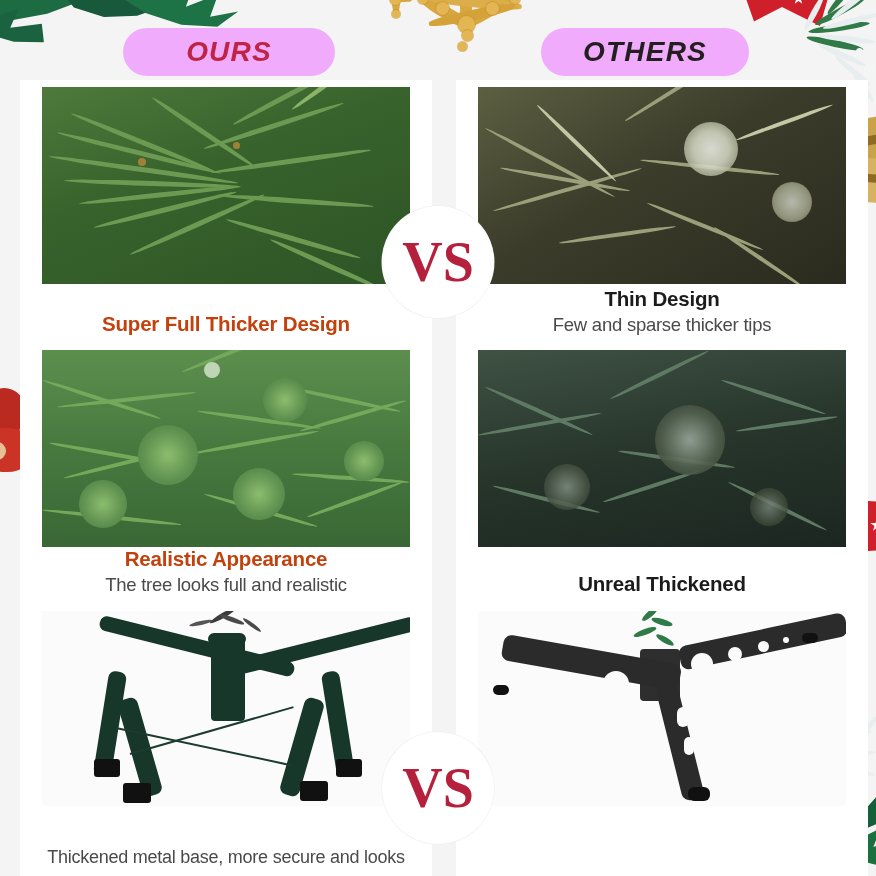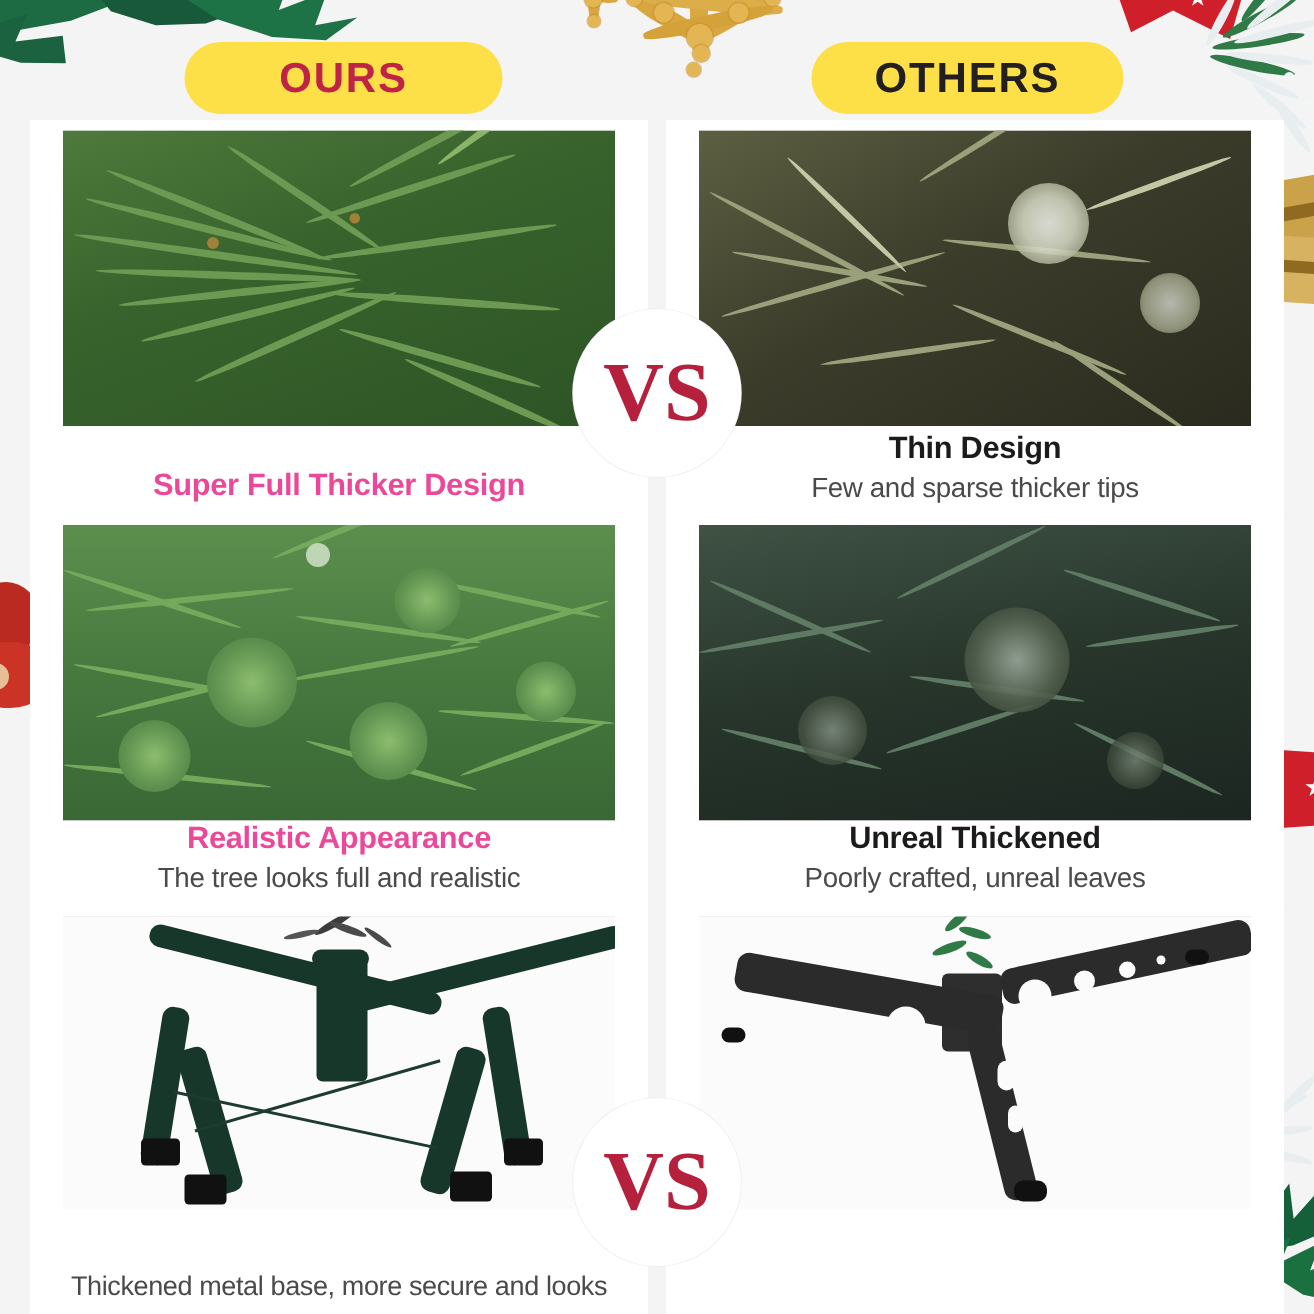--- a/index.html
+++ b/index.html
@@ -99,28 +99,29 @@
   
   .header-row {
     position: absolute;
     top: 0; left: 0; right: 0;
     height: 80px;
   }
   .pill {
     position: absolute;
     top: 28px;
     height: 48px;
-    background: #fde047;
+    background: #f0abfc;
     border-radius: 26px;
     display: flex;
     align-items: center;
     justify-content: center;
     font-size: 28px;
     font-weight: bold;
     letter-spacing: 1.2px;
+    font-style: italic;
   }
   .pill-ours {
     left: 123px;
     width: 212px;
     color: #bf2346;
   }
   .pill-others {
     left: 541px;
     width: 208px;
     color: #231f20;
@@ -136,21 +137,21 @@
   .row2 { top: 343px; height: 260px; }
   .row3 { top: 603px; height: 273px; }
 
   .card {
     position: absolute;
     top: 0;
     height: 100%;
     background: #ffffff;
   }
   .card-left  { left: 20px;  width: 412px; }
-  .card-right { left: 444px; width: 412px; }
+  .card-right { left: 456px; width: 412px; }
 
   .photo {
     position: absolute;
     top: 7px;
     left: 22px;
     right: 22px;
     height: 197px;
     overflow: hidden;
     background: #dcdcdc;
   }
@@ -161,21 +162,21 @@
     left: 0; right: 0;
     bottom: 6px;
     text-align: center;
   }
   .cap-title {
     font-size: 20.5px;
     font-weight: bold;
     letter-spacing: -0.2px;
     line-height: 26px;
   }
-  .cap-title.ours   { color: #ec4899; }
+  .cap-title.ours   { color: #c2410c; }
   .cap-title.others { color: #1b1b1b; }
   .cap-sub {
     font-size: 18.5px;
     color: #4a4a4a;
     line-height: 25px;
     letter-spacing: -0.25px;
   }
   .row3 .cap-sub { font-size: 18px; }
 
   
@@ -508,21 +509,20 @@
             <div style="position:absolute; left:48%; top:28%; width:70px; height:70px; border-radius:50%;
                  background:radial-gradient(circle,#9aa89c 0%,#53614f 55%,#30392e 100%); opacity:.9;"></div>
             <div style="position:absolute; left:18%; top:58%; width:46px; height:46px; border-radius:50%;
                  background:radial-gradient(circle,#88968a 0%,#4a5646 60%,#2b332a 100%); opacity:.8;"></div>
             <div style="position:absolute; left:74%; top:70%; width:38px; height:38px; border-radius:50%;
                  background:radial-gradient(circle,#7f8d81 0%,#44503f 60%,#283026 100%); opacity:.75;"></div>
           </div>
         </div>
         <div class="caption">
           <div class="cap-title others">Unreal Thickened</div>
-          <div class="cap-sub">Poorly crafted, unreal leaves</div>
         </div>
       </div>
 
       <div class="vs-badge vs2">
         <span>VS</span>
       </div>
     </div>
 
     <div class="row row3">
 

